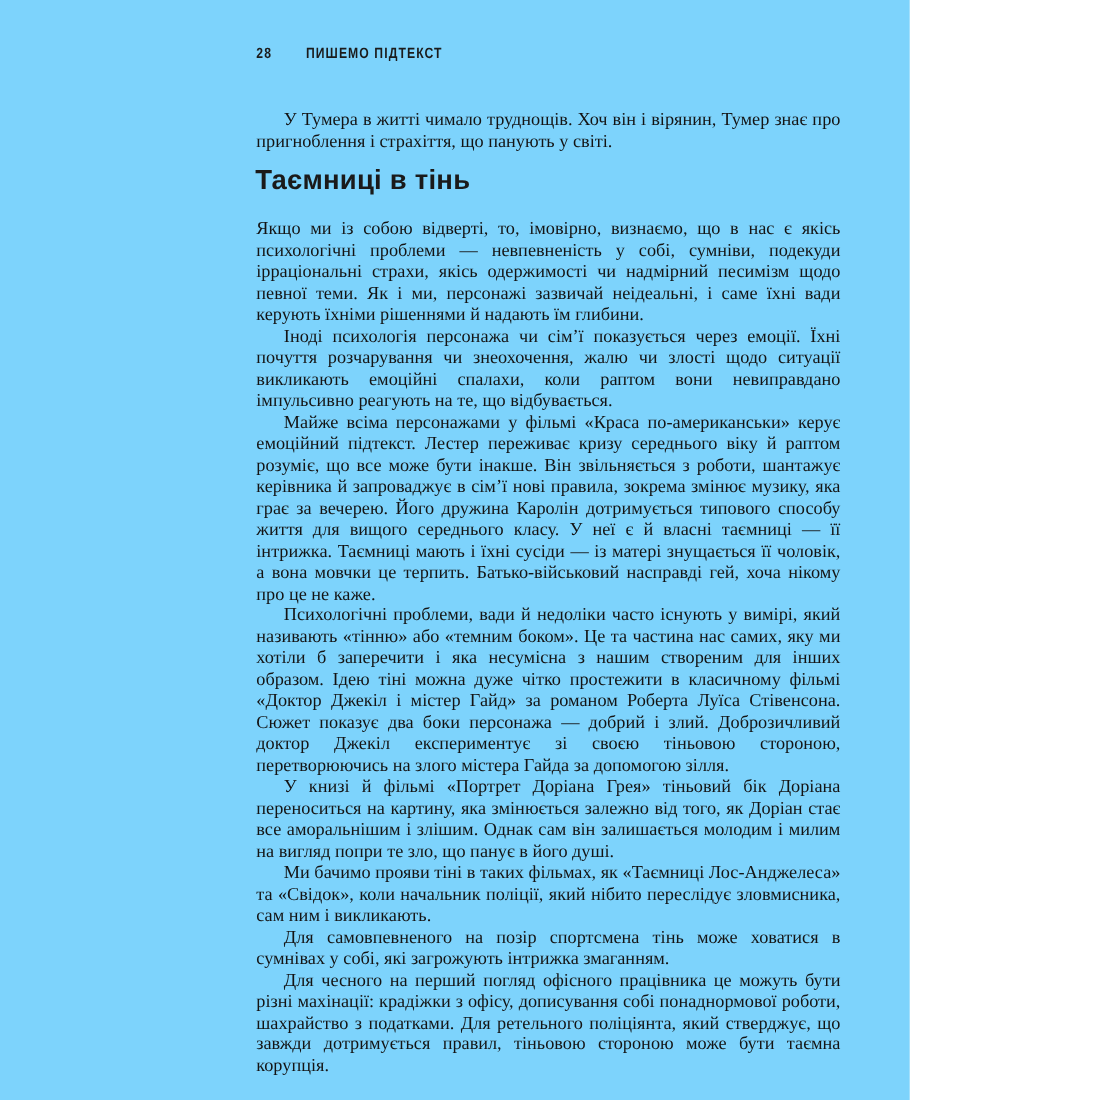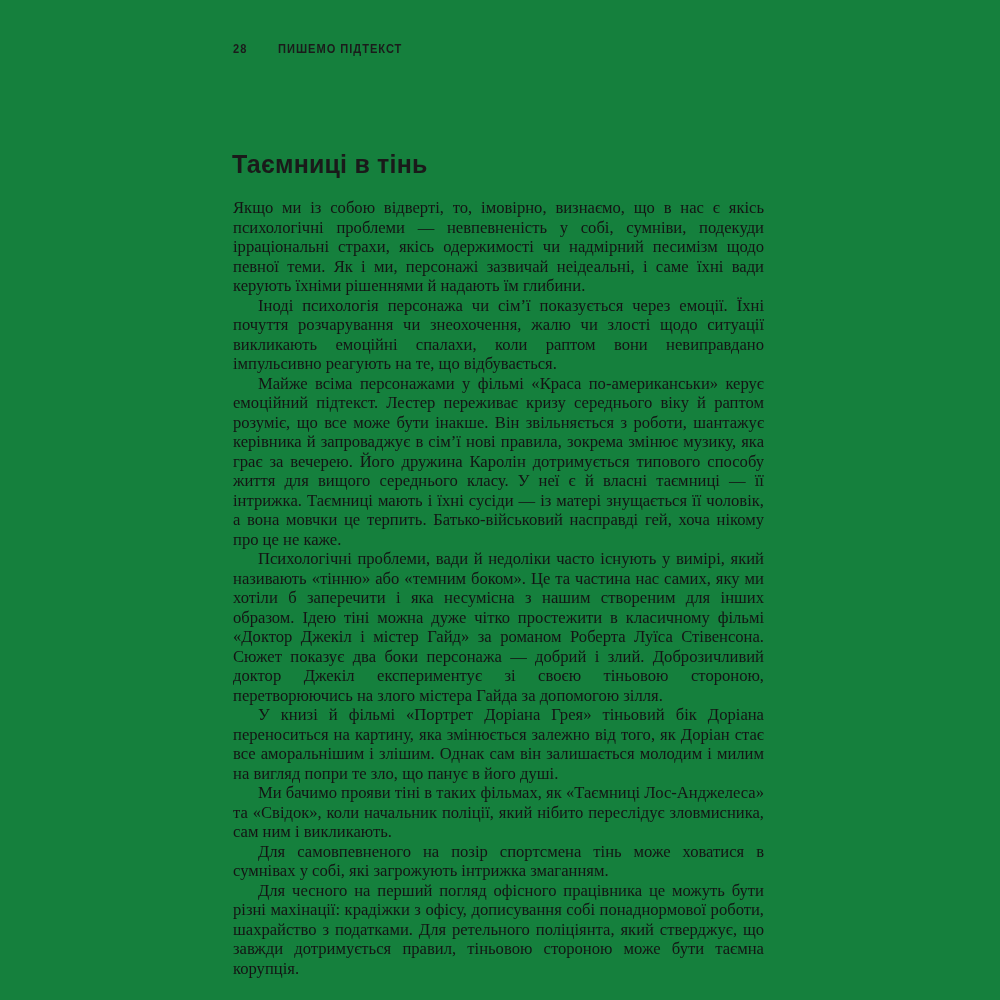--- a/index.html
+++ b/index.html
@@ -2,23 +2,23 @@
 <html lang="uk"><head>
 <meta charset="utf-8">
 <style>
   html, body {
     margin: 0;
     padding: 0;
     background: #ffffff;
   }
   .page {
     position: relative;
-    width: 1000px;
+    width: 827px;
     height: 1000px;
-    background: #15803d;
+    background: #7dd3fc;
     overflow: hidden;
   }
   
   .running-head {
     position: absolute;
     left: 233px;
     top: 41px;
     display: flex;
     align-items: baseline;
     font-family: "Liberation Sans", sans-serif;
@@ -76,20 +76,23 @@
 </head>
 <body>
 
 <div class="page">
 
   <div class="running-head">
     <span class="page-num">28</span>
     <span class="book-title">ПИШЕМО ПІДТЕКСТ</span>
   </div>
 
+  <div class="intro">
+    <p>У Тумера в житті чимало труднощів. Хоч він і вірянин, Тумер знає про пригноблення і страхіття, що панують у світі.</p>
+  </div>
 
   <h1 class="section-heading">Таємниці в тінь</h1>
 
   <div class="bodytext">
     <p class="no-indent">Якщо ми із собою відверті, то, імовірно, визнаємо, що в нас є якісь психологічні проблеми — невпевненість у собі, сумніви, подекуди ірраціональні страхи, якісь одержимості чи надмірний песимізм щодо певної теми. Як і ми, персонажі зазвичай неідеальні, і саме їхні вади керують їхніми рішеннями й надають їм глибини.</p>
     <p>Іноді психологія персонажа чи сім’ї показується через емоції. Їхні почуття розчарування чи знеохочення, жалю чи злості щодо ситуації викликають емоційні спалахи, коли раптом вони невиправдано імпульсивно реагують на те, що відбувається.</p>
     <p>Майже всіма персонажами у фільмі «Краса по-американськи» керує емоційний підтекст. Лестер переживає кризу середнього віку й раптом розуміє, що все може бути інакше. Він звільняється з роботи, шантажує керівника й запроваджує в сім’ї нові правила, зокрема змінює музику, яка грає за вечерею. Його дружина Каролін дотримується типового способу життя для вищого середнього класу. У неї є й власні таємниці — її інтрижка. Таємниці мають і їхні сусіди — із матері знущається її чоловік, а вона мовчки це терпить. Батько-військовий насправді гей, хоча нікому про це не каже.</p>
     <p>Психологічні проблеми, вади й недоліки часто існують у вимірі, який називають «тінню» або «темним боком». Це та частина нас самих, яку ми хотіли б заперечити і яка несумісна з нашим створеним для інших образом. Ідею тіні можна дуже чітко простежити в класичному фільмі «Доктор Джекіл і містер Гайд» за романом Роберта Луїса Стівенсона. Сюжет показує два боки персонажа — добрий і злий. Доброзичливий доктор Джекіл експериментує зі своєю тіньовою стороною, перетворюючись на злого містера Гайда за допомогою зілля.</p>
     <p>У книзі й фільмі «Портрет Доріана Грея» тіньовий бік Доріана переноситься на картину, яка змінюється залежно від того, як Доріан стає все аморальнішим і злішим. Однак сам він залишається молодим і милим на вигляд попри те зло, що панує в його душі.</p>
     <p>Ми бачимо прояви тіні в таких фільмах, як «Таємниці Лос-Анджелеса» та «Свідок», коли начальник поліції, який нібито переслідує зловмисника, сам ним і викликають.</p>

